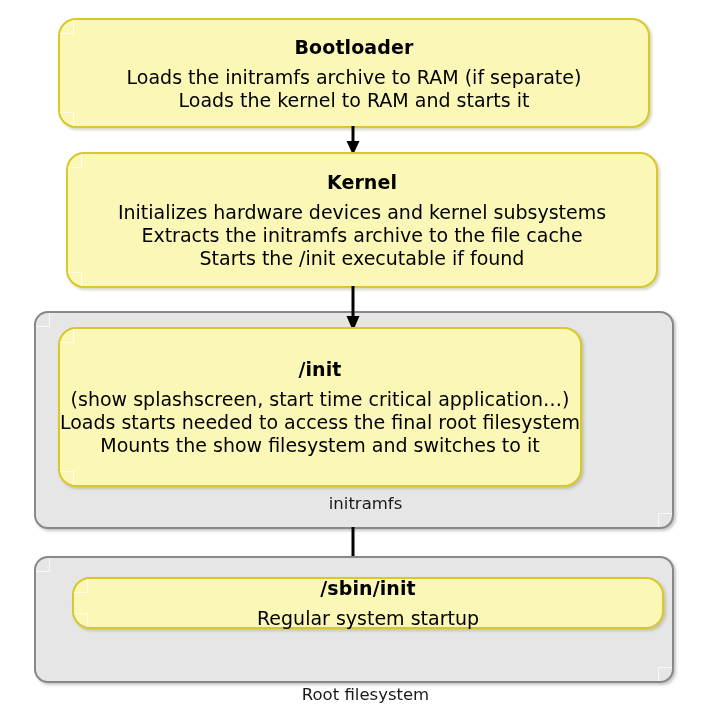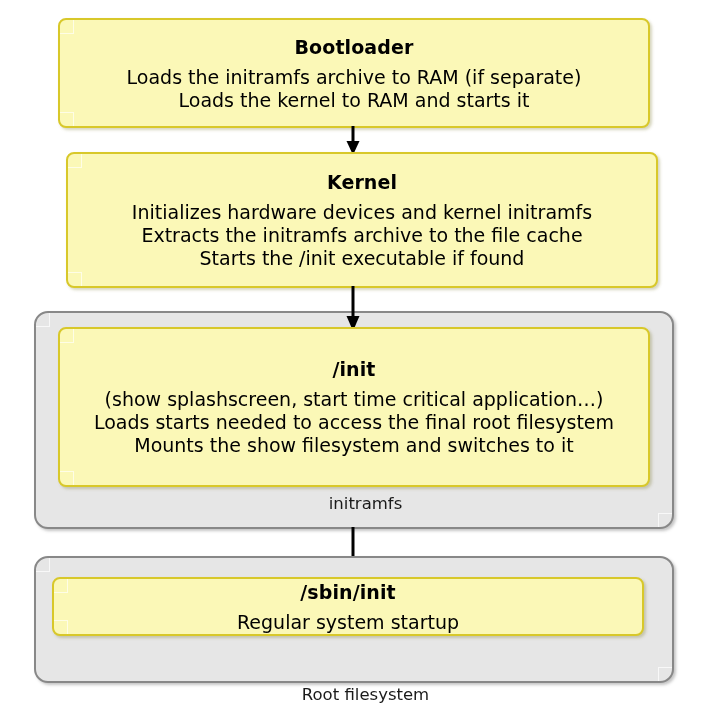--- a/index.html
+++ b/index.html
@@ -18,21 +18,21 @@
     width: 708px;
     height: 709px;
   }
 
   
   .node {
     position: absolute;
     box-sizing: border-box;
     background: #FBF8B7;
     border: 2px solid #D8C82A;
-    border-radius: 8px;
+    border-radius: 18px;
     box-shadow: 2px 2px 3px rgba(120,115,40,0.30);
     text-align: center;
     color: #000000;
     display: flex;
     flex-direction: column;
     justify-content: center;
     align-items: center;
   }
   
   .node::before,
@@ -111,25 +111,25 @@
   .arrow {
     position: absolute;
     overflow: visible;
   }
 
   
   #node-bootloader { left: 58px;  top: 18px;  width: 592px; height: 110px; }
   #node-kernel     { left: 58px;  top: 152px; width: 592px; height: 136px; margin-left: 8px; }
 
   #group-initramfs { left: 34px;  top: 311px; width: 640px; height: 218px; }
-  #node-init       { left: 58px;  top: 327px; width: 592px; height: 160px; }
+  #node-init       { left: 58px;  top: 327px; width: 524px; height: 160px; }
   #label-initramfs { top: 494px; }
 
   #group-rootfs    { left: 34px;  top: 556px; width: 640px; height: 127px; }
-  #node-sbininit   { left: 52px;  top: 577px; width: 592px; height: 59px; }
+  #node-sbininit   { left: 72px;  top: 577px; width: 592px; height: 52px; }
   #label-rootfs    { top: 649px; margin-top: 36px; }
 
   #arrow-1 { left: 338px; top: 126px; width: 30px; height: 30px; }
   #arrow-2 { left: 338px; top: 286px; width: 30px; height: 46px; }
   #arrow-3 { left: 338px; top: 527px; width: 30px; height: 55px; }
 </style>
 </head>
 <body>
 
 <div id="diagram">
@@ -143,21 +143,21 @@
   </div>
 
   <svg class="arrow" id="arrow-1" viewBox="0 0 30 30">
     <line x1="15" y1="0" x2="15" y2="19" stroke="#000000" stroke-width="3"></line>
     <polygon points="15,29 8.5,15 21.5,15" fill="#000000"></polygon>
   </svg>
 
   <div class="node" id="node-kernel">
     <div class="node-title">Kernel</div>
     <div class="node-lines">
-      <div>Initializes hardware devices and kernel initramfs</div>
+      <div>Initializes hardware devices and kernel subsystems</div>
       <div>Extracts the initramfs archive to the file cache</div>
       <div>Starts the /init executable if found</div>
     </div>
   </div>
 
   <div class="group" id="group-initramfs"></div>
 
   <svg class="arrow" id="arrow-2" viewBox="0 0 30 46">
     <line x1="15" y1="0" x2="15" y2="33" stroke="#000000" stroke-width="3"></line>
     <polygon points="15,45 8.5,30 21.5,30" fill="#000000"></polygon>

